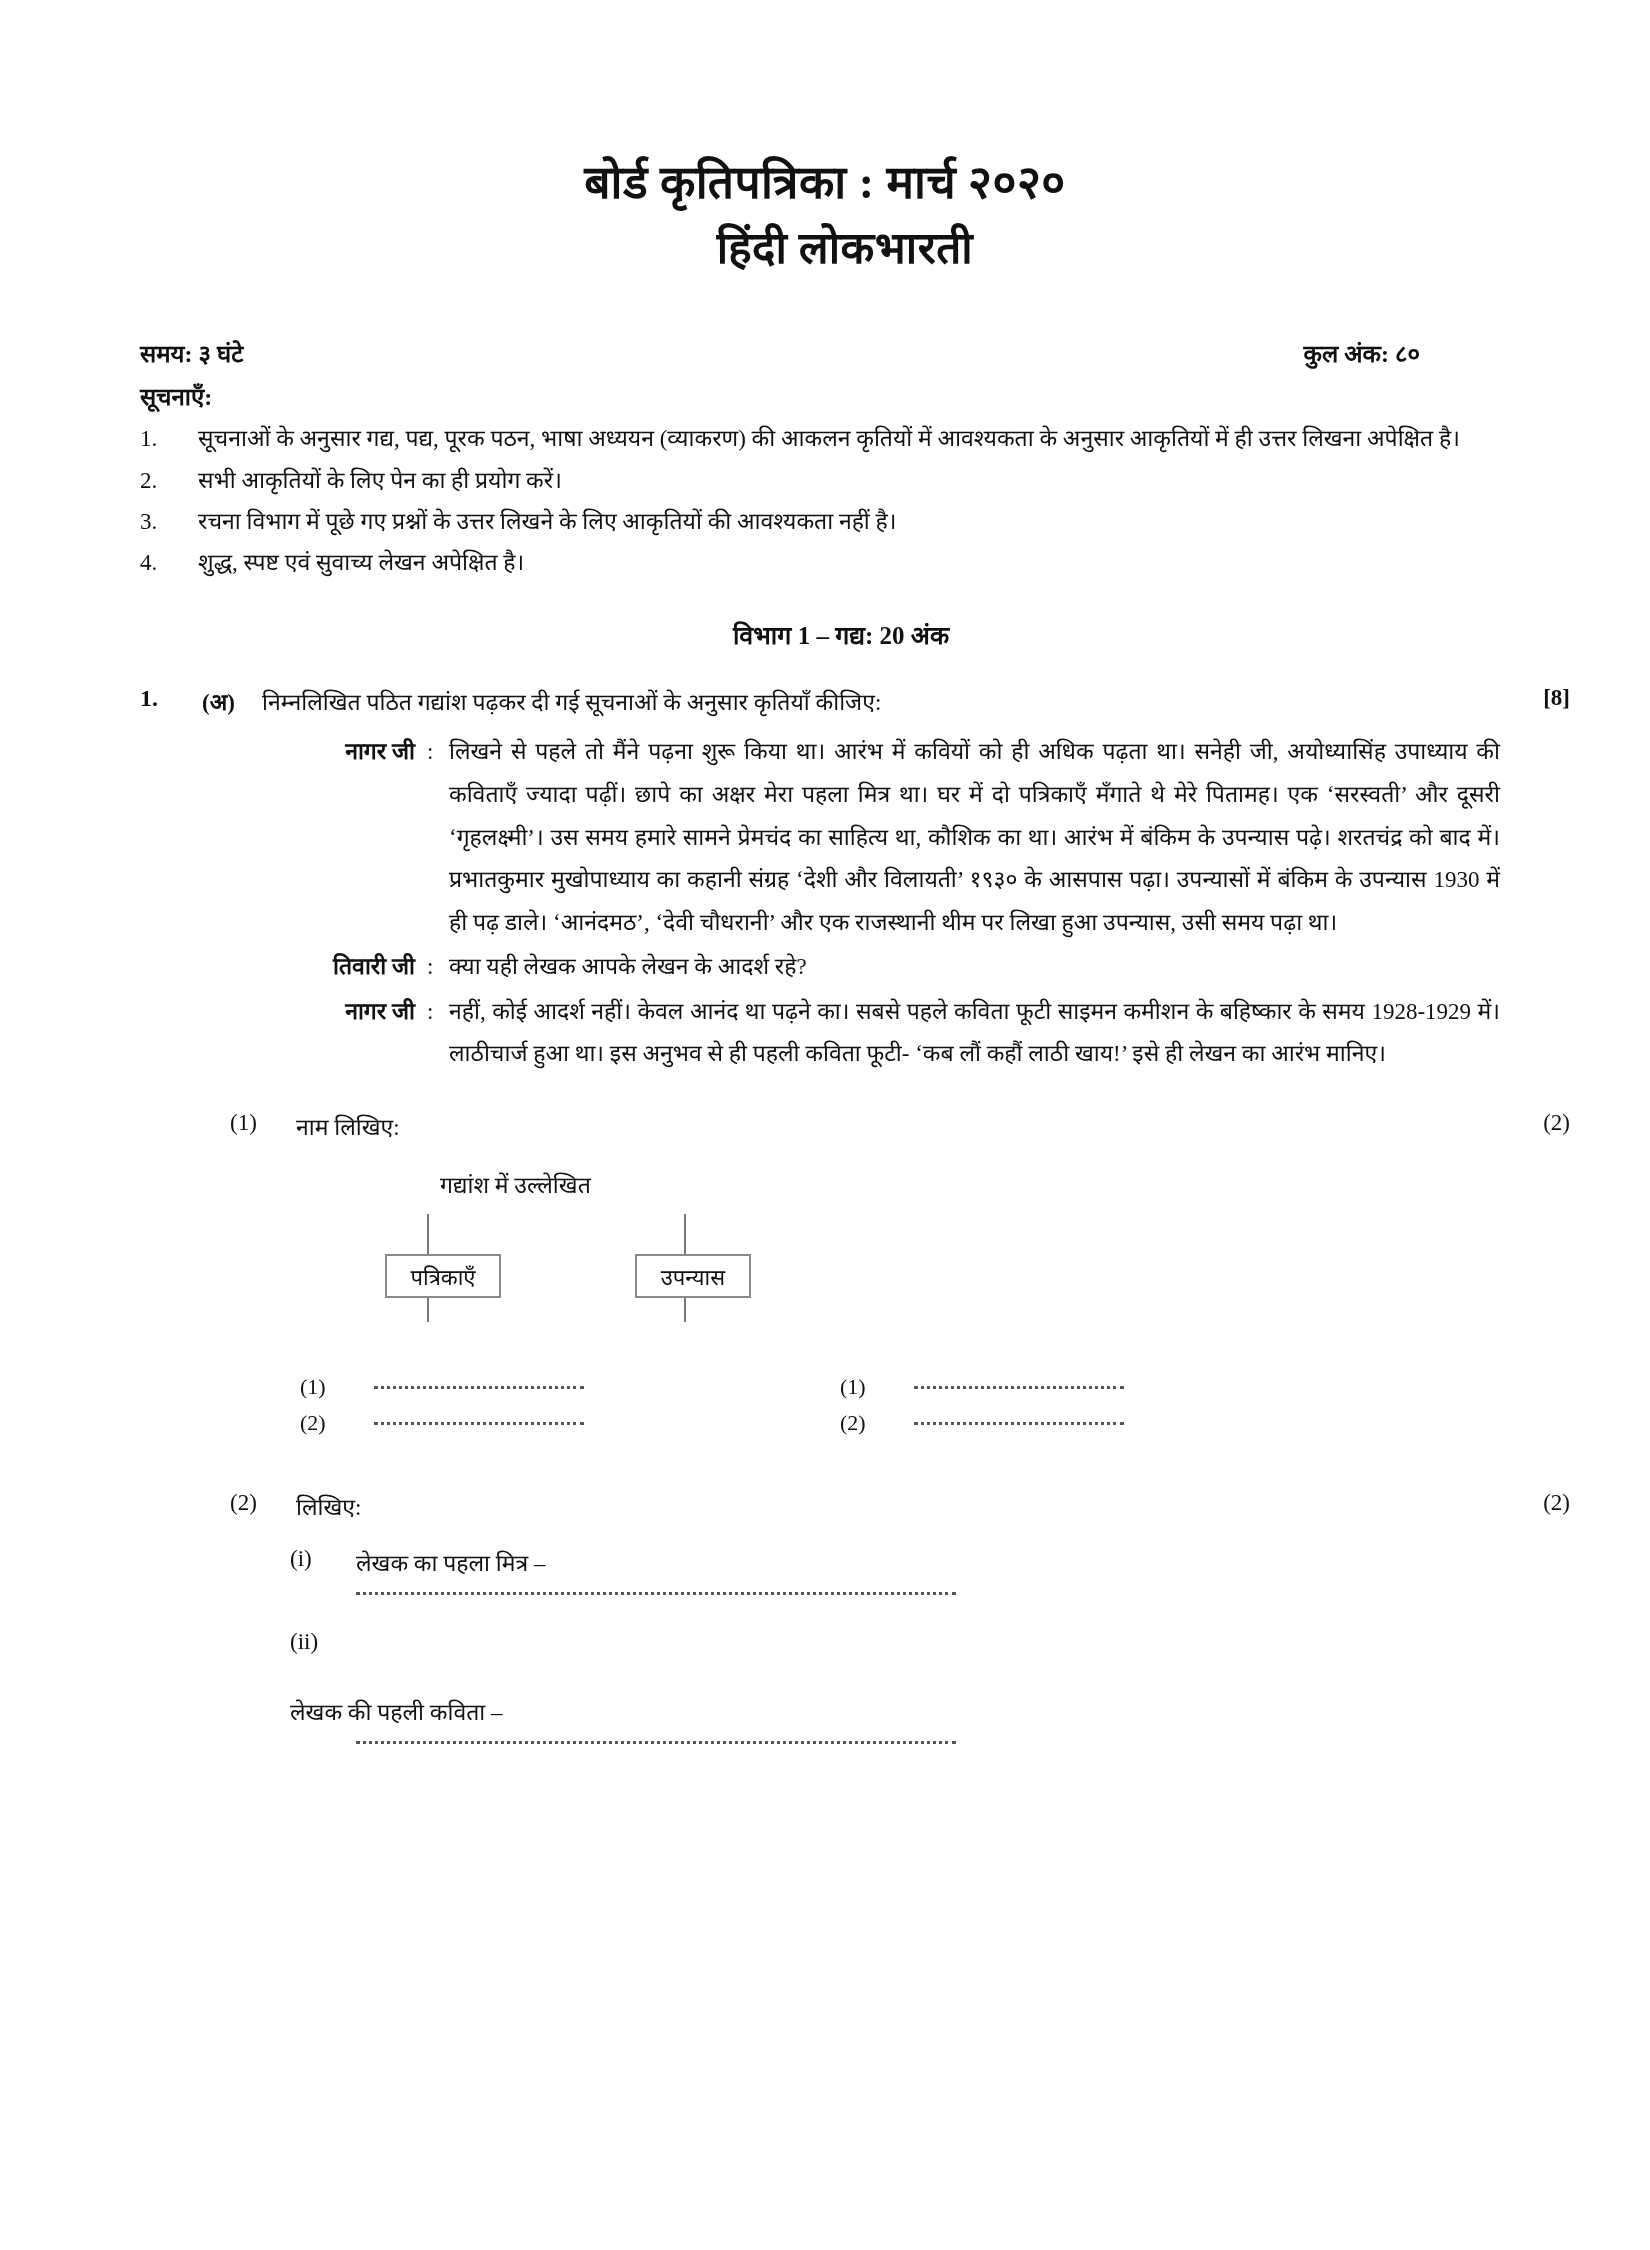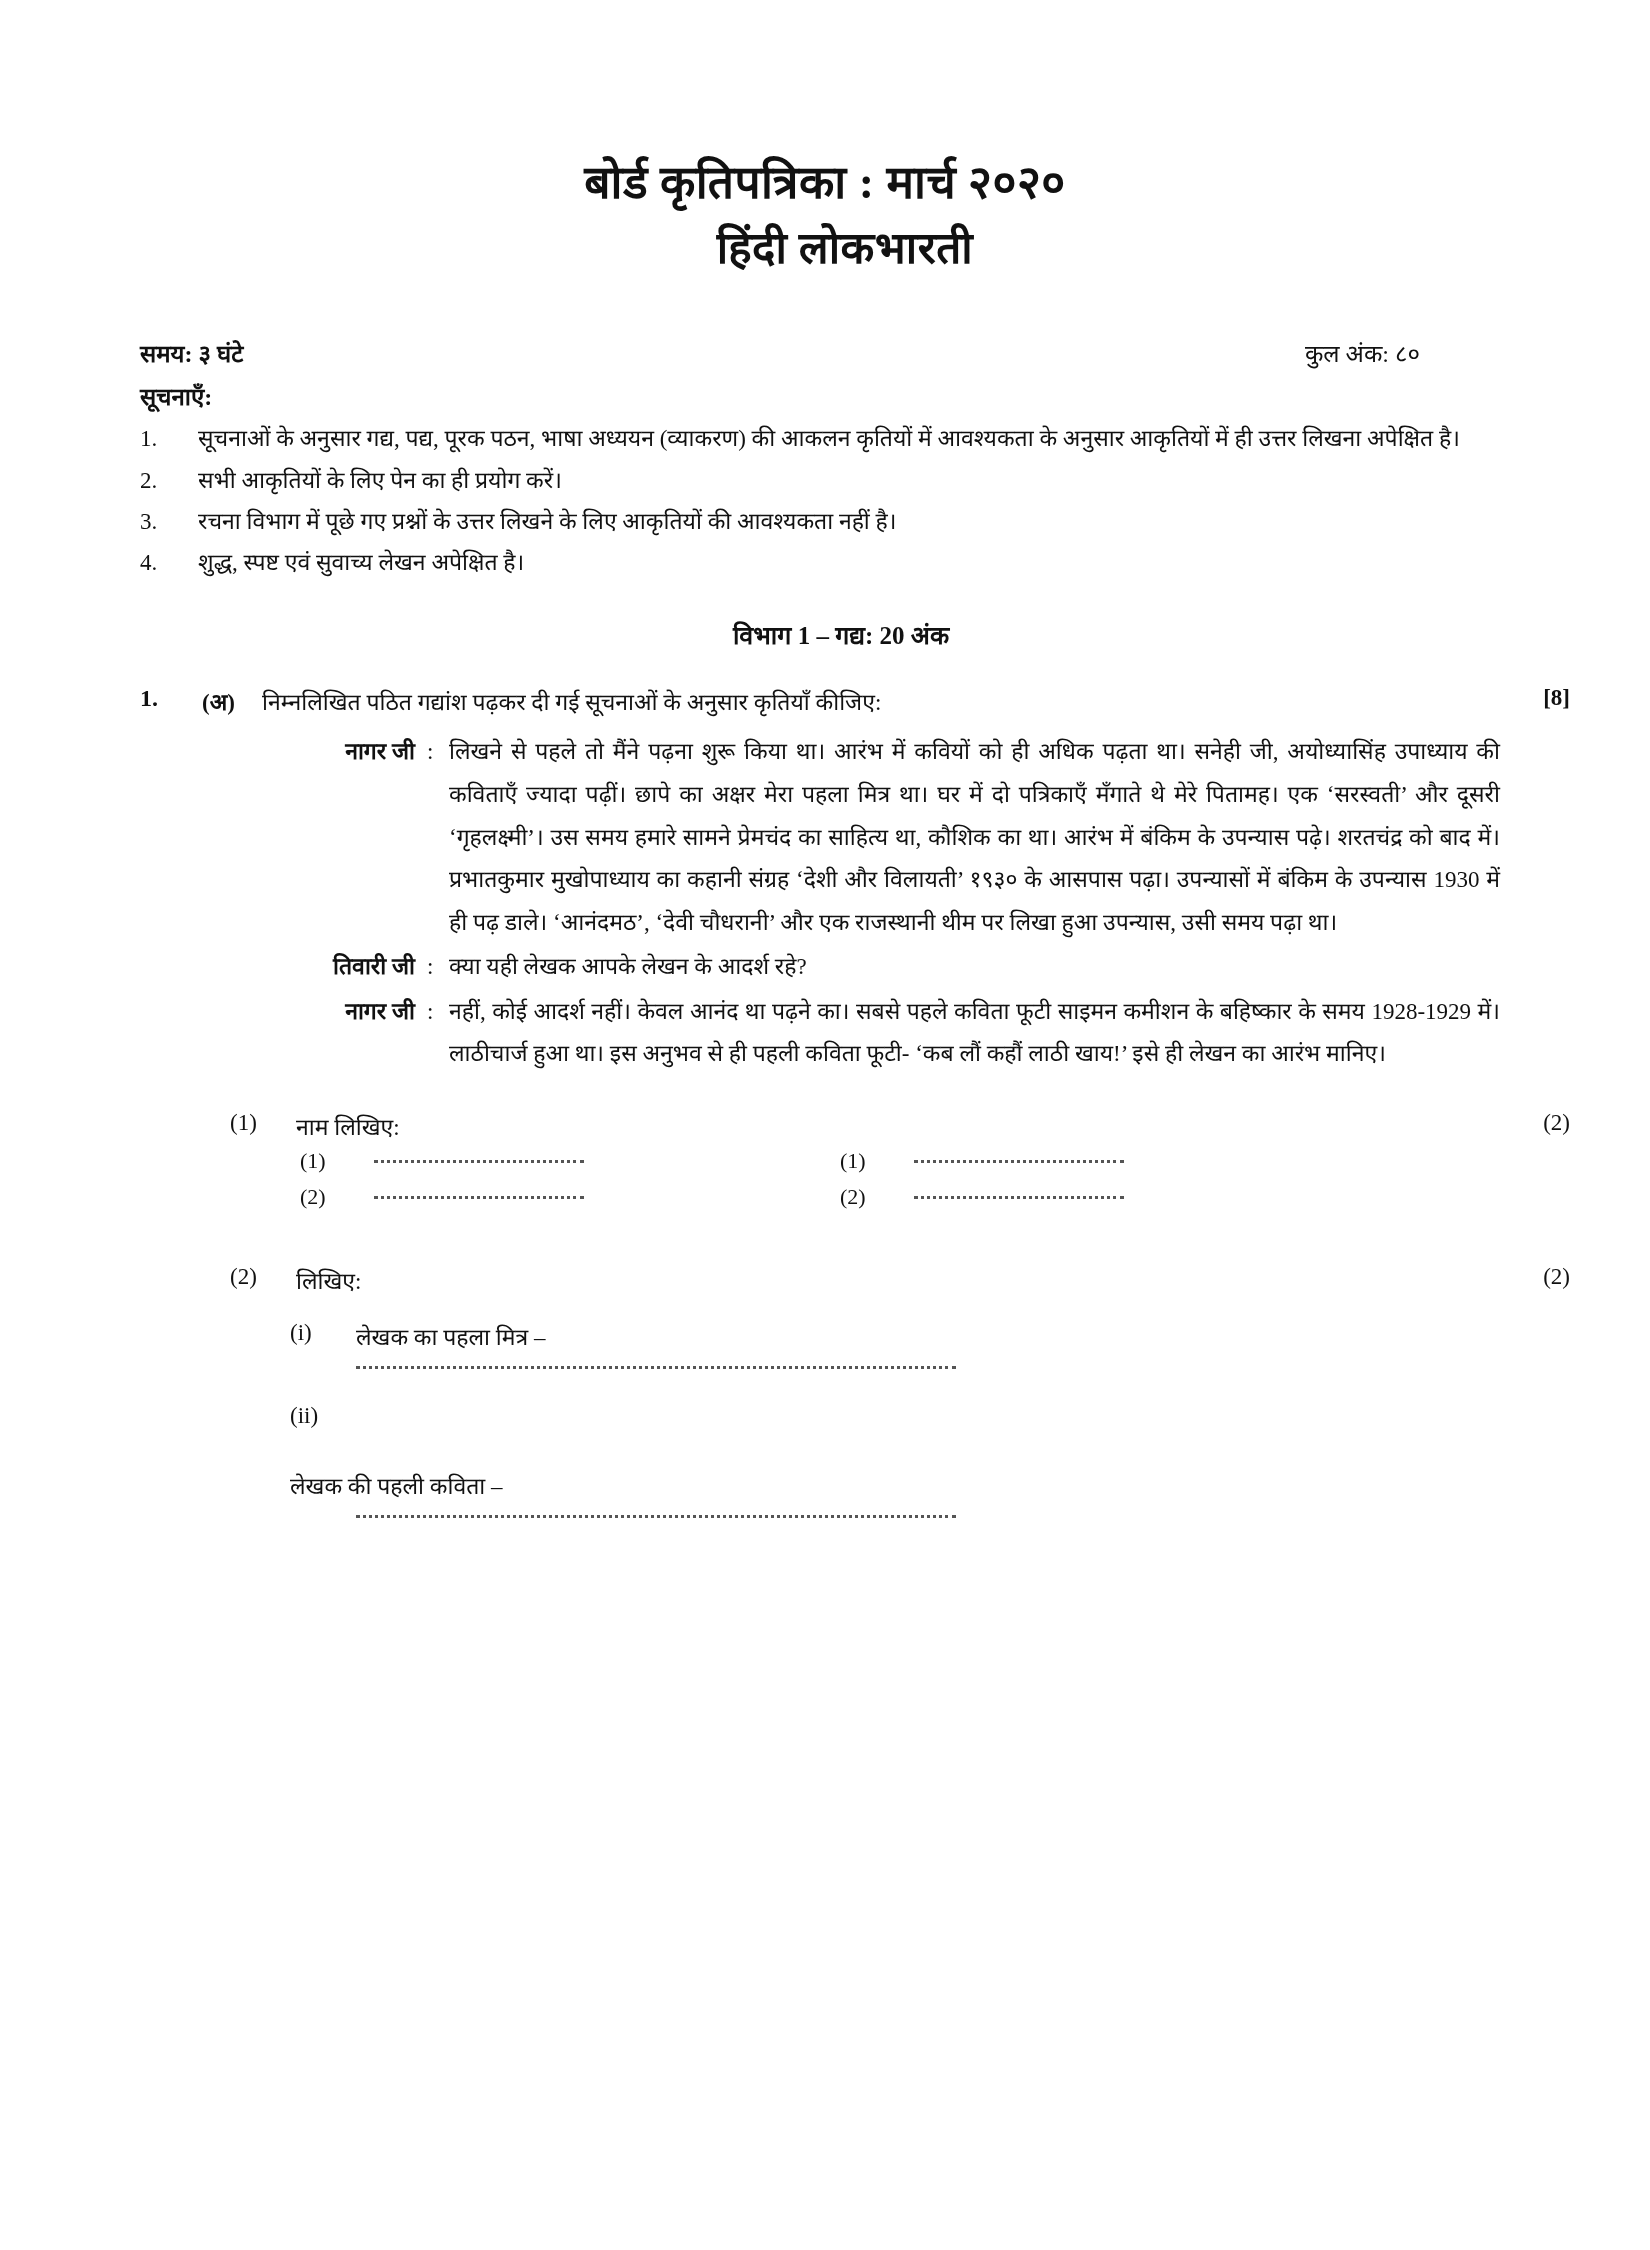--- a/index.html
+++ b/index.html
@@ -39,21 +39,21 @@
   
   .meta-row {
     display: flex;
     justify-content: space-between;
     align-items: baseline;
     margin: 56px 80px 10px 140px;
     font-size: 24px;
     font-weight: bold;
   }
   .meta-left { font-weight: bold; }
-  .meta-right { font-weight: normal; margin-right: 150px;}
+  .meta-right { font-weight: bold; margin-right: 150px;}
 
   .notices-label {
     margin: 10px 0 0 140px;
     font-size: 24px;
     font-weight: bold;
   }
 
   
   ol.instructions {
     list-style: none;
@@ -262,20 +262,32 @@
       <span class="dlg-text">नहीं, कोई आदर्श नहीं। केवल आनंद था पढ़ने का। सबसे पहले कविता फूटी साइमन कमीशन के बहिष्कार के समय 1928-1929 में। लाठीचार्ज हुआ था। इस अनुभव से ही पहली कविता फूटी- ‘कब लौं कहौं लाठी खाय!’ इसे ही लेखन का आरंभ मानिए।</span>
     </div>
   </div>
 
   <div class="subq">
     <span class="sq-num">(1)</span>
     <span class="sq-text">नाम लिखिए:</span>
     <span class="sq-marks">(2)</span>
   </div>
 
+  <div class="tree">
+    <div class="tree-title">गद्यांश में उल्लेखित</div>
+
+    <div class="tree-connector" style="left:427px; top:46px; height:40px;"></div>
+    <div class="tree-connector" style="left:684px; top:46px; height:40px;"></div>
+
+    <div class="tree-box" style="left:385px; top:86px; width:84px;">पत्रिकाएँ</div>
+    <div class="tree-box" style="left:635px; top:86px; width:84px;">उपन्यास</div>
+
+    <div class="tree-connector" style="left:427px; top:130px; height:24px;"></div>
+    <div class="tree-connector" style="left:684px; top:130px; height:24px;"></div>
+  </div>
 
   <div class="ans-cols">
     <div class="ans-col">
       <div class="ans-item">
         <span class="ai-num">(1)</span>
         <span class="ai-dots"></span>
       </div>
       <div class="ans-item">
         <span class="ai-num">(2)</span>
         <span class="ai-dots"></span>

